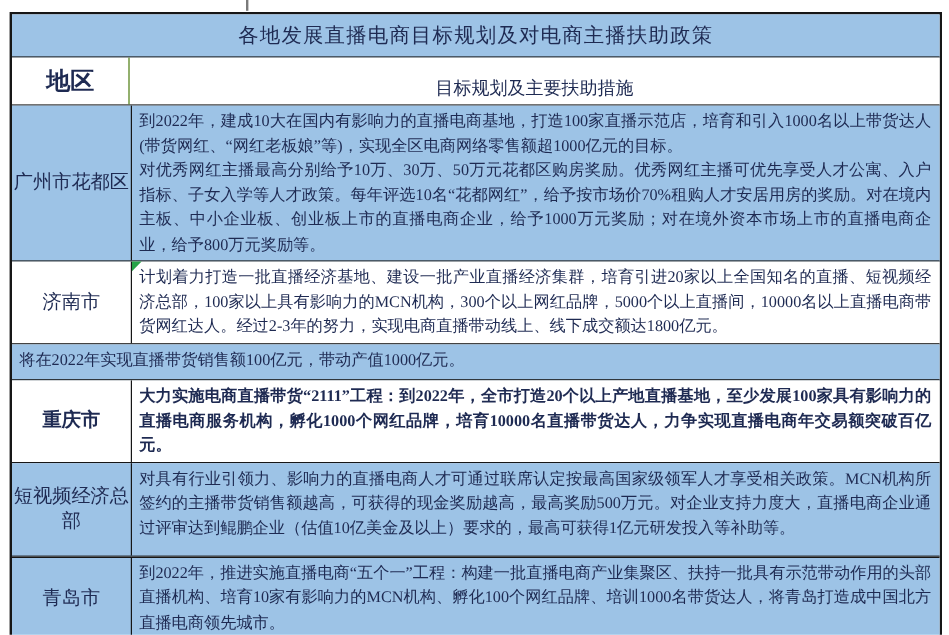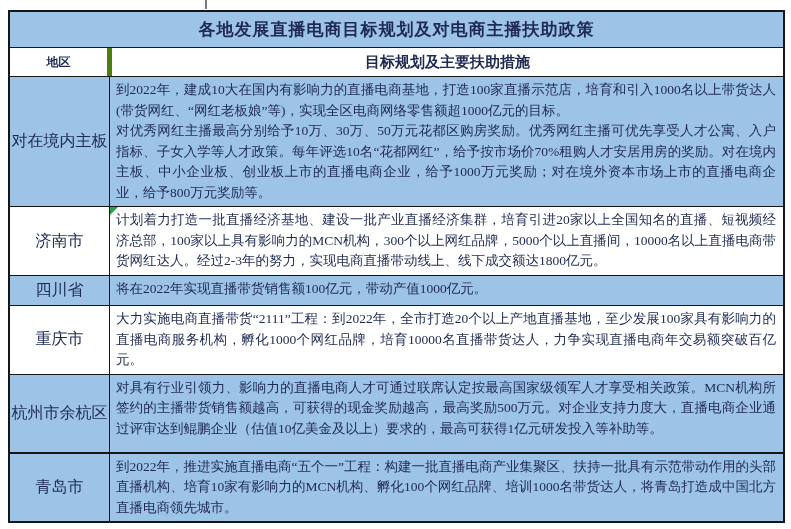--- a/index.html
+++ b/index.html
@@ -12,44 +12,44 @@
   .table-wrap{
     position:absolute;left:8px;top:10px;width:773px;
     border:2px solid #161616;background:#fff;
   }
   .tr{display:flex;border-bottom:1px solid #161616;}
   .tr:last-child{border-bottom:none;}
   .blue{background:#9DC3E6;}
   .white{background:#ffffff;}
   .title-cell{
     flex:1;display:flex;align-items:center;justify-content:center;
-    min-height:35px;font-size:17px;font-weight:bold;letter-spacing:1px;
+    min-height:35px;font-size:17px;font-weight:normal;letter-spacing:1px;
   }
   .th-region{
-    flex:0 0 97px;border-right:5px solid #4d7c0f;
+    flex:0 0 97px;border-right:1px solid #4d7c0f;
     display:flex;align-items:center;justify-content:center;
-    min-height:28px;font-size:12px;font-weight:bold;
+    min-height:28px;font-size:20px;font-weight:bold;
   }
   .th-measures{
     flex:1;display:flex;align-items:center;justify-content:center;
-    min-height:28px;font-size:15px;font-weight:bold;
+    min-height:28px;font-size:15px;font-weight:normal;margin-top:11px;
   }
   .td-region{
     flex:0 0 97px;border-right:1px solid #161616;
     display:flex;align-items:center;justify-content:center;
     font-size:16px;text-align:center;padding:0 1px;
   }
   .td-measures{
     flex:1;position:relative;
     padding:3px 7px 3px 6px;
     font-size:13.5px;line-height:20.5px;text-align:justify;
     white-space:pre-wrap;
   }
   .h-r1{min-height:105px;} .h-r2{min-height:62px;} .h-r3{min-height:23px;}
-  .h-r4{min-height:45px;}  .h-r5{min-height:71px;} .h-r6{min-height:66px;}
+  .h-r4{min-height:45px;font-weight:bold;}  .h-r5{min-height:71px;} .h-r6{min-height:66px;}
   .h-r7{min-height:43px;}
   .corner-marker{
     position:absolute;left:0;top:0;width:0;height:0;
     border-top:8px solid #27a348;border-right:8px solid transparent;
   }
 </style>
 </head>
 <body>
 
 <div class="stray-tick"></div>
@@ -59,42 +59,41 @@
   <div class="tr blue">
     <div class="title-cell">各地发展直播电商目标规划及对电商主播扶助政策</div>
   </div>
 
   <div class="tr white">
     <div class="th-region">地区</div>
     <div class="th-measures">目标规划及主要扶助措施</div>
   </div>
 
   <div class="tr blue">
-    <div class="td-region h-r1">对在境内主板</div>
+    <div class="td-region h-r1">广州市花都区</div>
     <div class="td-measures h-r1">到2022年，建成10大在国内有影响力的直播电商基地，打造100家直播示范店，培育和引入1000名以上带货达人(带货网红、“网红老板娘”等)，实现全区电商网络零售额超1000亿元的目标。
 对优秀网红主播最高分别给予10万、30万、50万元花都区购房奖励。优秀网红主播可优先享受人才公寓、入户指标、子女入学等人才政策。每年评选10名“花都网红”，给予按市场价70%租购人才安居用房的奖励。对在境内主板、中小企业板、创业板上市的直播电商企业，给予1000万元奖励；对在境外资本市场上市的直播电商企业，给予800万元奖励等。</div>
   </div>
 
   <div class="tr white">
     <div class="td-region h-r2">济南市</div>
     <div class="td-measures h-r2"><span class="corner-marker"></span><span>计划着力打造一批直播经济基地、建设一批产业直播经济集群，培育引进20家以上全国知名的直播、短视频经济总部，100家以上具有影响力的MCN机构，300个以上网红品牌，5000个以上直播间，10000名以上直播电商带货网红达人。经过2-3年的努力，实现电商直播带动线上、线下成交额达1800亿元。</span></div>
   </div>
 
   <div class="tr blue">
-    <div class="td-region h-r3">四川省</div>
     <div class="td-measures h-r3">将在2022年实现直播带货销售额100亿元，带动产值1000亿元。</div>
   </div>
 
   <div class="tr white">
     <div class="td-region h-r4">重庆市</div>
     <div class="td-measures h-r4">大力实施电商直播带货“2111”工程：到2022年，全市打造20个以上产地直播基地，至少发展100家具有影响力的直播电商服务机构，孵化1000个网红品牌，培育10000名直播带货达人，力争实现直播电商年交易额突破百亿元。</div>
   </div>
 
   <div class="tr blue">
-    <div class="td-region h-r5">杭州市余杭区</div>
+    <div class="td-region h-r5">短视频经济总部</div>
     <div class="td-measures h-r5">对具有行业引领力、影响力的直播电商人才可通过联席认定按最高国家级领军人才享受相关政策。MCN机构所签约的主播带货销售额越高，可获得的现金奖励越高，最高奖励500万元。对企业支持力度大，直播电商企业通过评审达到鲲鹏企业（估值10亿美金及以上）要求的，最高可获得1亿元研发投入等补助等。</div>
   </div>
 
   <div class="tr white">
   </div>
 
   <div class="tr blue">
     <div class="td-region h-r7">青岛市</div>
     <div class="td-measures h-r7">到2022年，推进实施直播电商“五个一”工程：构建一批直播电商产业集聚区、扶持一批具有示范带动作用的头部直播机构、培育10家有影响力的MCN机构、孵化100个网红品牌、培训1000名带货达人，将青岛打造成中国北方直播电商领先城市。</div>
   </div>

